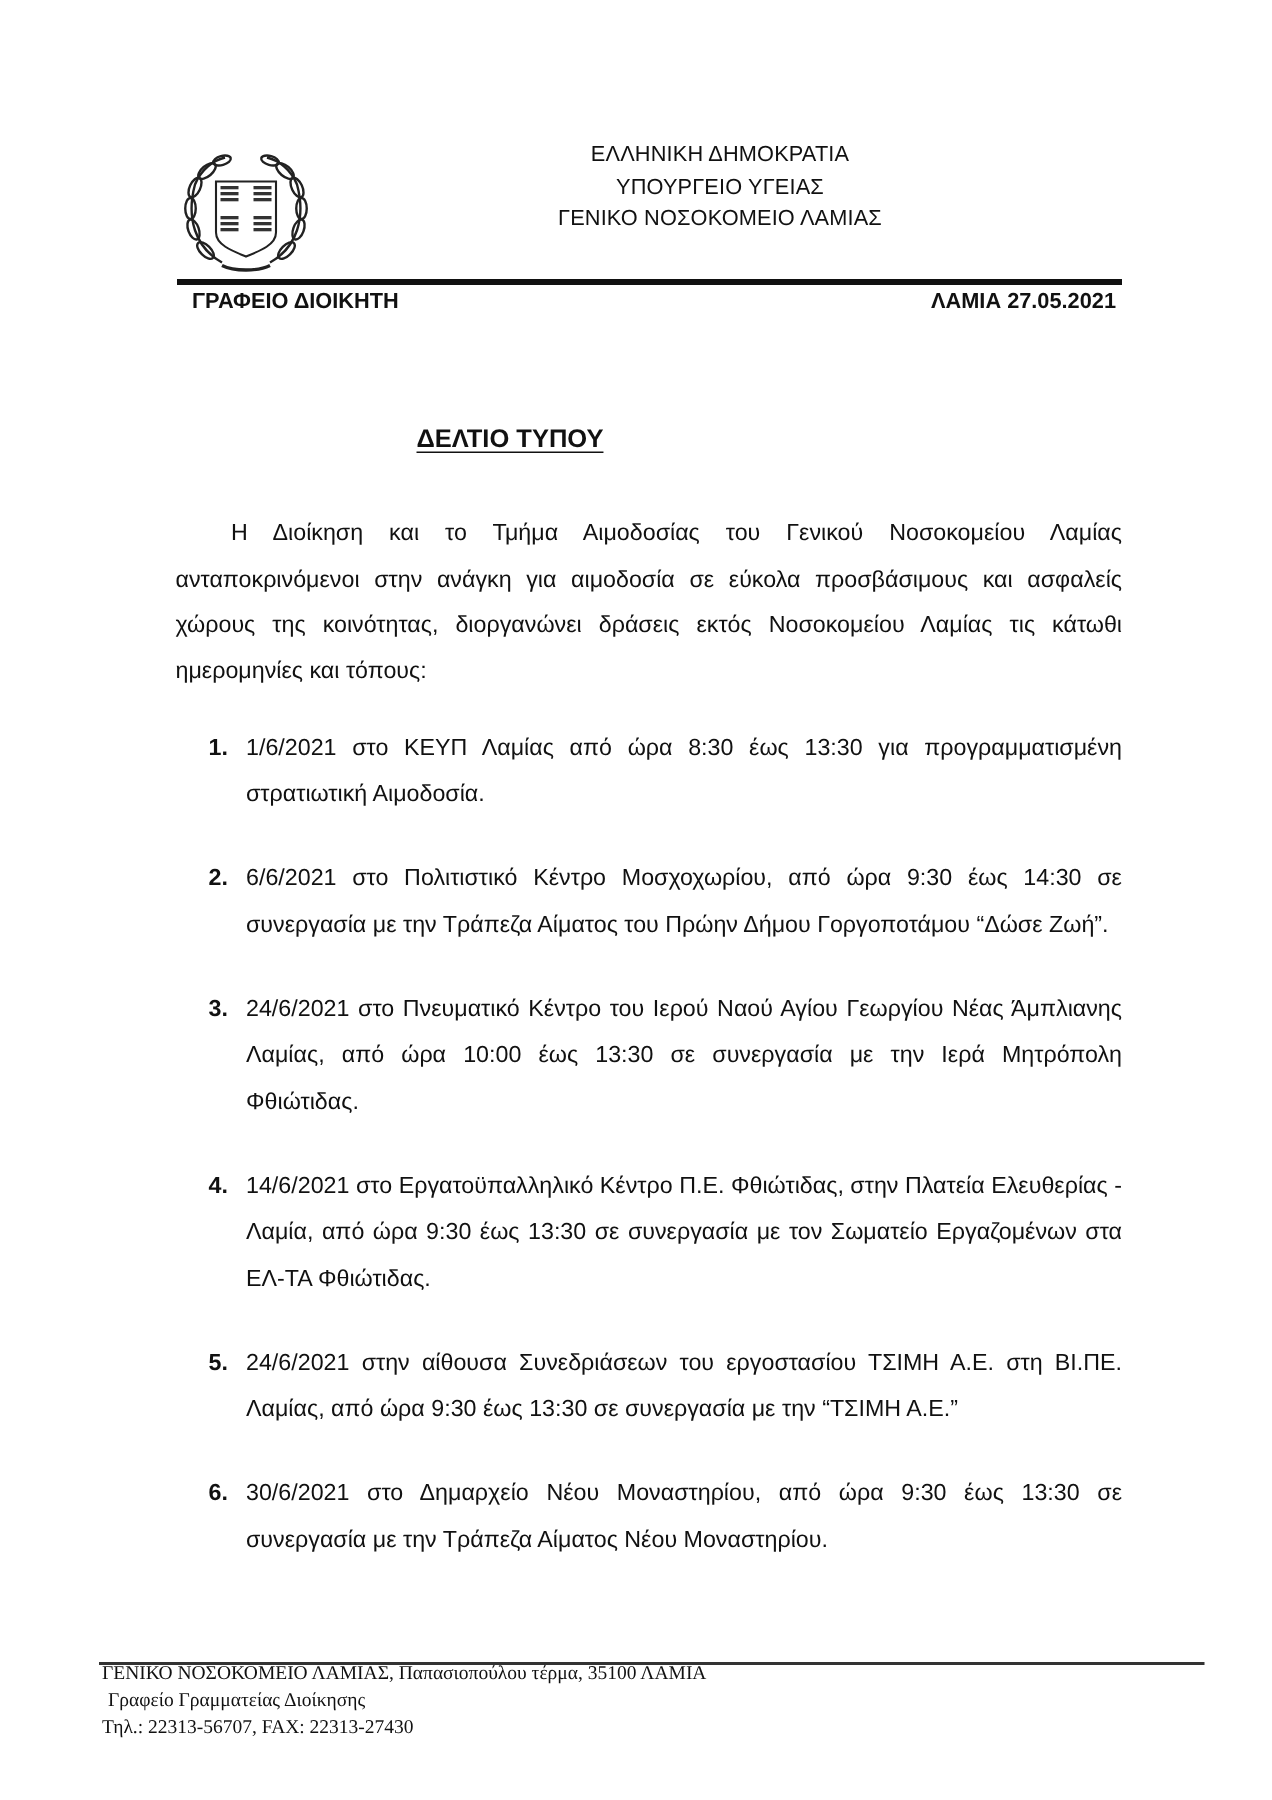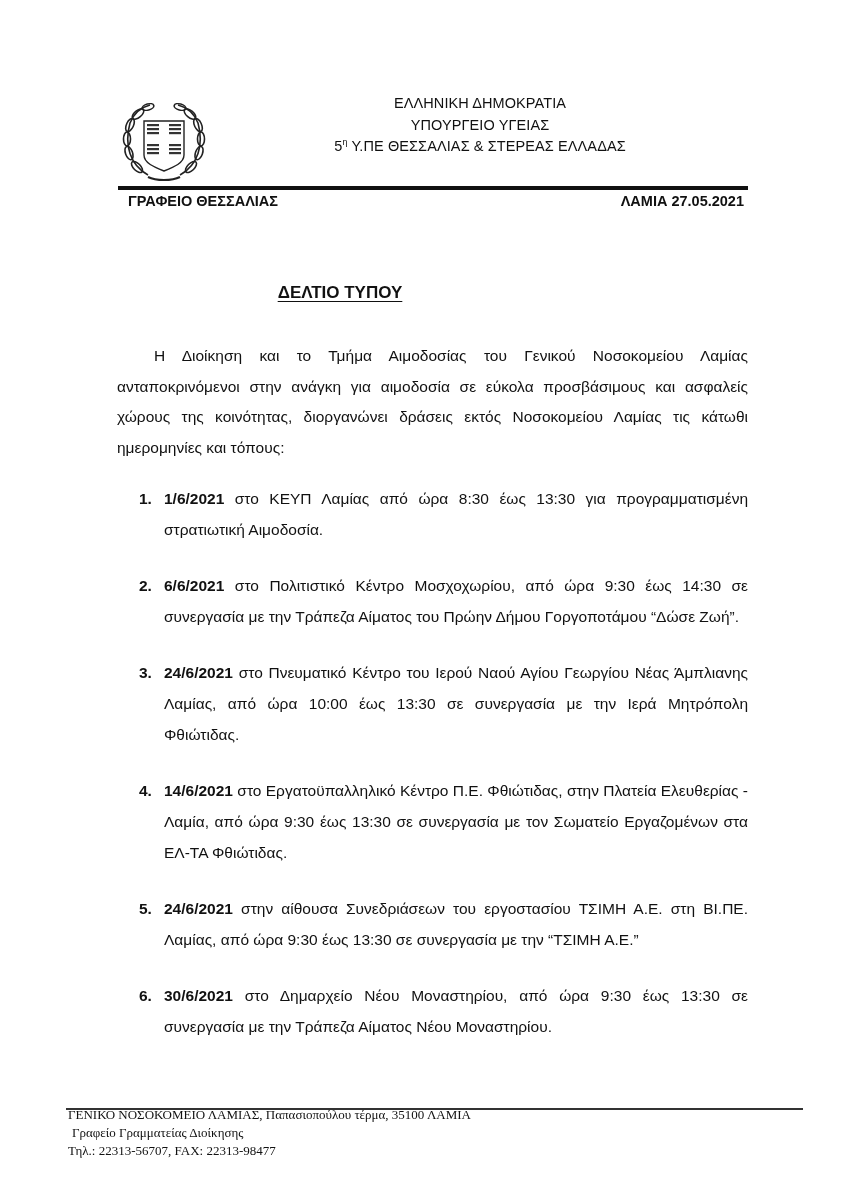--- a/index.html
+++ b/index.html
@@ -18,21 +18,21 @@
     .dateline { position: absolute; right: 104px; top: 193px; font-size: 14.5px; font-weight: bold; white-space: nowrap; }
 
     .doc-title { position: absolute; left: 0; width: 680px; top: 283px; text-align: center; font-size: 17px; font-weight: bold; }
     .doc-title span { text-decoration: underline; text-underline-offset: 3px; }
 
     .intro { position: absolute; left: 117px; width: 631px; top: 341px; font-size: 15.5px; line-height: 30.5px; text-align: justify; text-indent: 37px; }
 
     .list { position: absolute; left: 139px; width: 609px; top: 483px; margin: 0; padding: 0; list-style: none; font-size: 15.5px; line-height: 31px; }
     .list .item { position: relative; padding-left: 25px; text-align: justify; margin-bottom: 25px; }
     .list .num { position: absolute; left: 0; top: 0; font-weight: bold; }
-    .list .date { font-weight: bold; }
+    .list .date { font-weight: normal; }
 
     .footer-rule { position: absolute; left: 66px; top: 1108px; width: 737px; height: 2px; background: #333; }
     .footer { position: absolute; left: 68px; top: 1106px; font-family: "Liberation Serif", "DejaVu Serif", serif; font-size: 13px; line-height: 18px; }
     .footer .sub { padding-left: 4px; }
   </style>
 </head>
 <body>
 
 <div class="page">
 
@@ -71,26 +71,26 @@
         <rect x="29" y="55" width="12" height="2.2"></rect>
       <rect x="51" y="47" width="12" height="2.2"></rect>
         <rect x="51" y="51" width="12" height="2.2"></rect>
         <rect x="51" y="55" width="12" height="2.2"></rect>
     </g>
   </svg>
 
   <div class="header-lines">
     <div>ΕΛΛΗΝΙΚΗ ΔΗΜΟΚΡΑΤΙΑ</div>
     <div>ΥΠΟΥΡΓΕΙΟ ΥΓΕΙΑΣ</div>
-    <div><span>5</span><sup>η</sup><span> Υ.ΠΕ ΘΕΣΣΑΛΙΑΣ &amp; ΣΤΕΡΕΑΣ ΕΛΛΑΔΑΣ</span></div>
+    <div>ΓΕΝΙΚΟ ΝΟΣΟΚΟΜΕΙΟ ΛΑΜΙΑΣ</div>
   </div>
 
   <div class="thick-rule"></div>
 
-  <div class="office">ΓΡΑΦΕΙΟ ΘΕΣΣΑΛΙΑΣ</div>
+  <div class="office">ΓΡΑΦΕΙΟ ΔΙΟΙΚΗΤΗ</div>
   <div class="dateline">ΛΑΜΙΑ  27.05.2021</div>
 
   <div class="doc-title"><span>ΔΕΛΤΙΟ ΤΥΠΟΥ</span></div>
 
   <p class="intro" style="margin:0;">Η Διοίκηση και το Τμήμα Αιμοδοσίας του Γενικού Νοσοκομείου Λαμίας ανταποκρινόμενοι στην ανάγκη για αιμοδοσία σε εύκολα προσβάσιμους και ασφαλείς χώρους της κοινότητας, διοργανώνει δράσεις εκτός Νοσοκομείου Λαμίας τις κάτωθι ημερομηνίες και τόπους:</p>
 
   <ol class="list">
     <li class="item">
       <span class="num">1.</span><span class="date">1/6/2021</span><span> στο ΚΕΥΠ Λαμίας από ώρα 8:30 έως 13:30 για προγραμματισμένη στρατιωτική Αιμοδοσία.</span>
     </li>
@@ -108,16 +108,16 @@
     </li>
     <li class="item">
       <span class="num">6.</span><span class="date">30/6/2021</span><span> στο Δημαρχείο Νέου Μοναστηρίου, από ώρα 9:30 έως 13:30 σε συνεργασία με την Τράπεζα Αίματος Νέου Μοναστηρίου.</span>
     </li>
   </ol>
 
   <div class="footer-rule"></div>
   <div class="footer">
     <div>ΓΕΝΙΚΟ ΝΟΣΟΚΟΜΕΙΟ ΛΑΜΙΑΣ, Παπασιοπούλου τέρμα, 35100 ΛΑΜΙΑ</div>
     <div class="sub">Γραφείο Γραμματείας Διοίκησης</div>
-    <div>Τηλ.: 22313-56707,  FAX: 22313-98477</div>
+    <div>Τηλ.: 22313-56707,  FAX: 22313-27430</div>
   </div>
 
 </div>
 
 </body></html>

